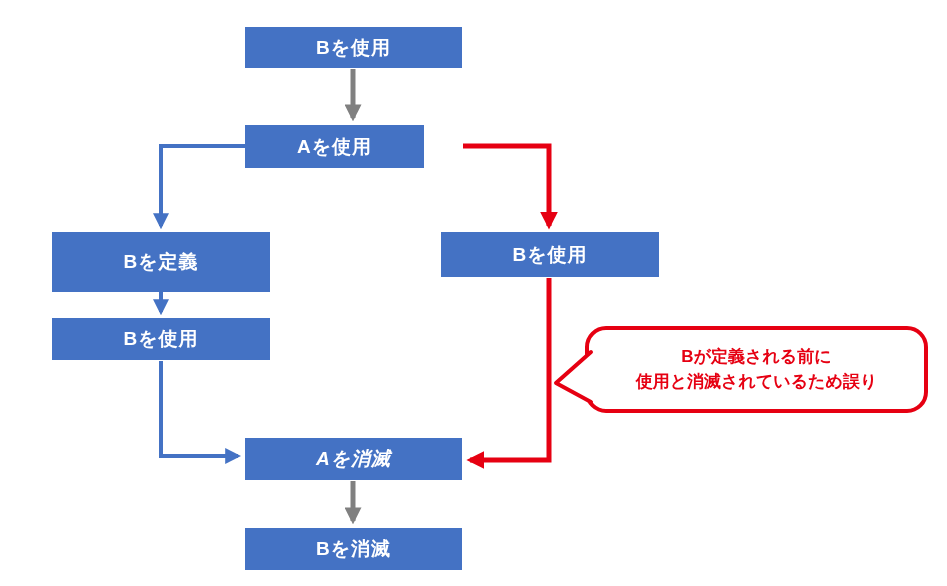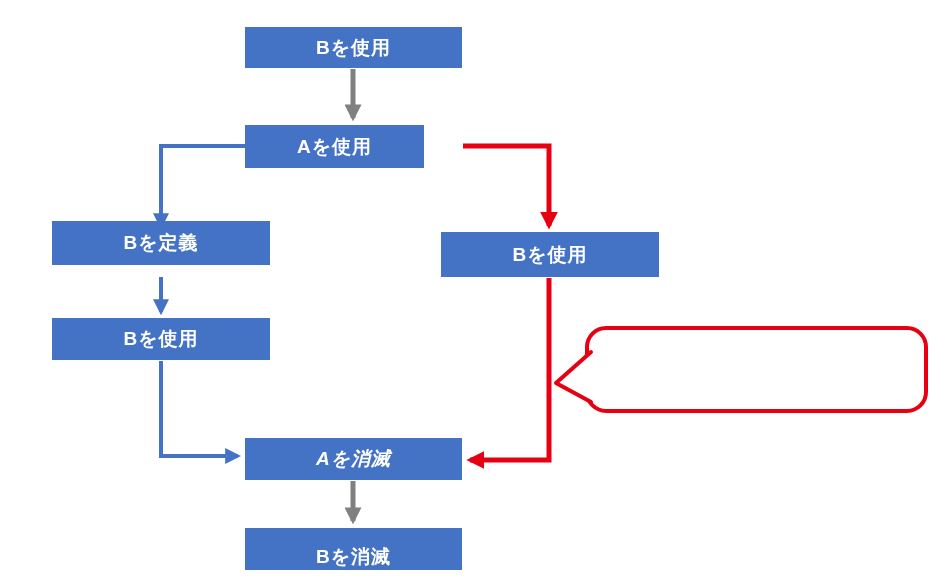--- a/index.html
+++ b/index.html
@@ -26,25 +26,25 @@
     color: #ffffff;
     font-weight: bold;
     font-size: 19px;
     display: flex;
     align-items: center;
     justify-content: center;
     letter-spacing: 1px;
   }
   #node-a-define   { left: 245px; top: 27px;  width: 217px; height: 41px; }
   #node-a-use      { left: 245px; top: 125px; width: 179px; height: 43px; }
-  #node-b-define-l { left: 52px;  top: 221px; width: 218px; height: 44px; }
+  #node-b-define-l { left: 52px;  top: 232px; width: 218px; height: 60px; }
   #node-b-use-l    { left: 52px;  top: 318px; width: 218px; height: 42px; }
   #node-b-use-r    { left: 441px; top: 232px; width: 218px; height: 45px; }
   #node-a-destroy  { left: 245px; top: 438px; width: 217px; height: 42px; font-style: italic; }
-  #node-b-destroy  { left: 245px; top: 528px; width: 217px; height: 42px; align-items: flex-end; }
+  #node-b-destroy  { left: 245px; top: 528px; width: 217px; height: 42px; }
   .callout-text {
     position: absolute;
     left: 587px; top: 328px;
     width: 339px; height: 83px;
     display: flex;
     flex-direction: column;
     align-items: center;
     justify-content: center;
     color: #e60012;
     font-weight: bold;
@@ -107,14 +107,18 @@
   </div>
 
   <div class="node" id="node-a-destroy">
     <span>Aを消滅</span>
   </div>
 
   <div class="node" id="node-b-destroy">
     <span>Bを消滅</span>
   </div>
 
+  <div class="callout-text">
+    <div>Bが定義される前に</div>
+    <div>使用と消滅されているため誤り</div>
+  </div>
 
 </div>
 
 </body></html>

